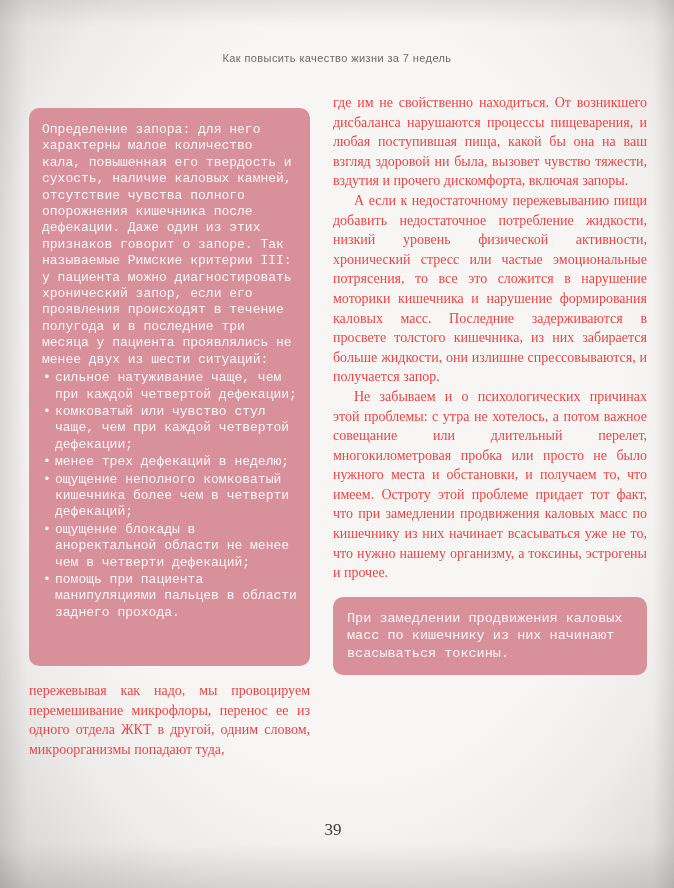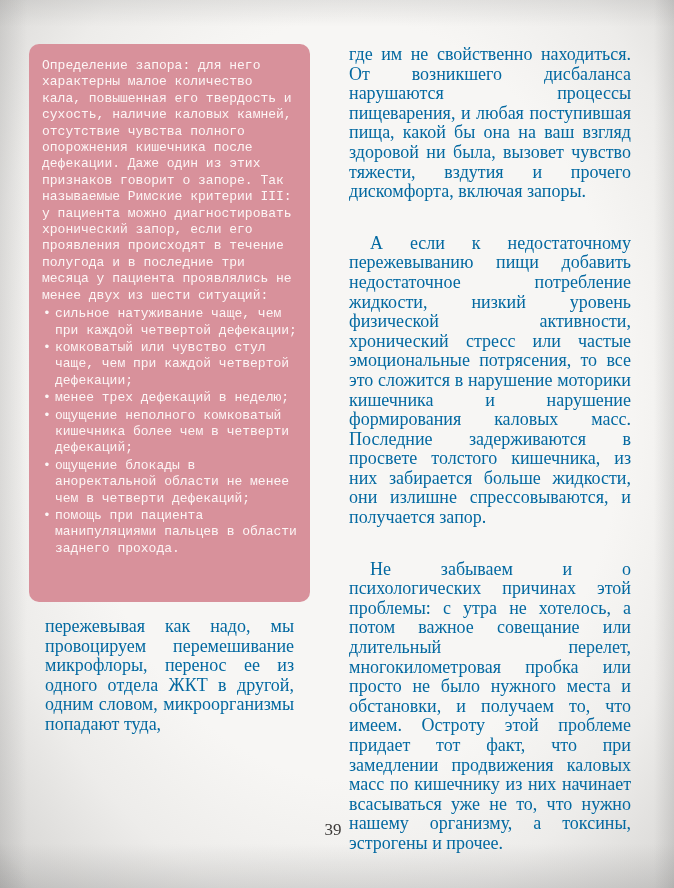--- a/index.html
+++ b/index.html
@@ -78,23 +78,23 @@
     margin-top: 1px;
   }
   .pink-box.definition li::before {
     content: "\2022";
     position: absolute;
     left: 1px;
     top: 0;
   }
 
   .body-par {
-    margin: 16px;
-    color: #0369a1;
-    font-size: 18px;
+    margin: 0;
+    color: #ef4444;
+    font-size: 14px;
     line-height: 19.6px;
     text-align: justify;
   }
   .col-left .body-par.after-box {
     margin-top: 15px;
   }
   .col-right .body-par + .body-par {
     text-indent: 21px;
   }
 
@@ -115,20 +115,21 @@
     font-size: 17px;
     color: #3c3a38;
     font-family: "Liberation Serif", serif;
   }
 </style>
 </head>
 <body>
 
 <div class="page">
 
+  <div class="running-header">Как повысить качество жизни за 7 недель</div>
 
   <div class="columns">
 
     <div class="col-left">
 
       <div class="pink-box definition">
         <p class="intro">Определение запора: для него характерны малое количество кала, повышенная его твердость и сухость, наличие каловых камней, отсутствие чувства полного опорожнения кишечника после дефекации. Даже один из этих признаков говорит о запоре. Так называемые Римские критерии III: у пациента можно диагностировать хронический запор, если его проявления происходят в течение полугода и в последние три месяца у пациента проявлялись не менее двух из шести ситуаций:</p>
         <ul>
           <li>сильное натуживание чаще, чем при каждой четвертой дефекации;</li>
           <li>комковатый или чувство стул чаще, чем при каждой четвертой дефекации;</li>
@@ -144,20 +145,21 @@
     </div>
 
     <div class="col-right">
 
       <p class="body-par">где им не свойственно находиться. От возникшего дисбаланса нарушаются процессы пищеварения, и любая поступившая пища, какой бы она на ваш взгляд здоровой ни была, вызовет чувство тяжести, вздутия и прочего дискомфорта, включая запоры.</p>
 
       <p class="body-par">А если к недостаточному пережевыванию пищи добавить недостаточное потребление жидкости, низкий уровень физической активности, хронический стресс или частые эмоциональные потрясения, то все это сложится в нарушение моторики кишечника и нарушение формирования каловых масс. Последние задерживаются в просвете толстого кишечника, из них забирается больше жидкости, они излишне спрессовываются, и получается запор.</p>
 
       <p class="body-par">Не забываем и о психологических причинах этой проблемы: с утра не хотелось, а потом важное совещание или длительный перелет, многокилометровая пробка или просто не было нужного места и обстановки, и получаем то, что имеем. Остроту этой проблеме придает тот факт, что при замедлении продвижения каловых масс по кишечнику из них начинает всасываться уже не то, что нужно нашему организму, а токсины, эстрогены и прочее.</p>
 
+      <div class="pink-box callout">При замедлении продвижения каловых масс по кишечнику из них начинают всасываться токсины.</div>
 
     </div>
 
   </div>
 
   <div class="page-number">39</div>
 
 </div>
 
 </body></html>

